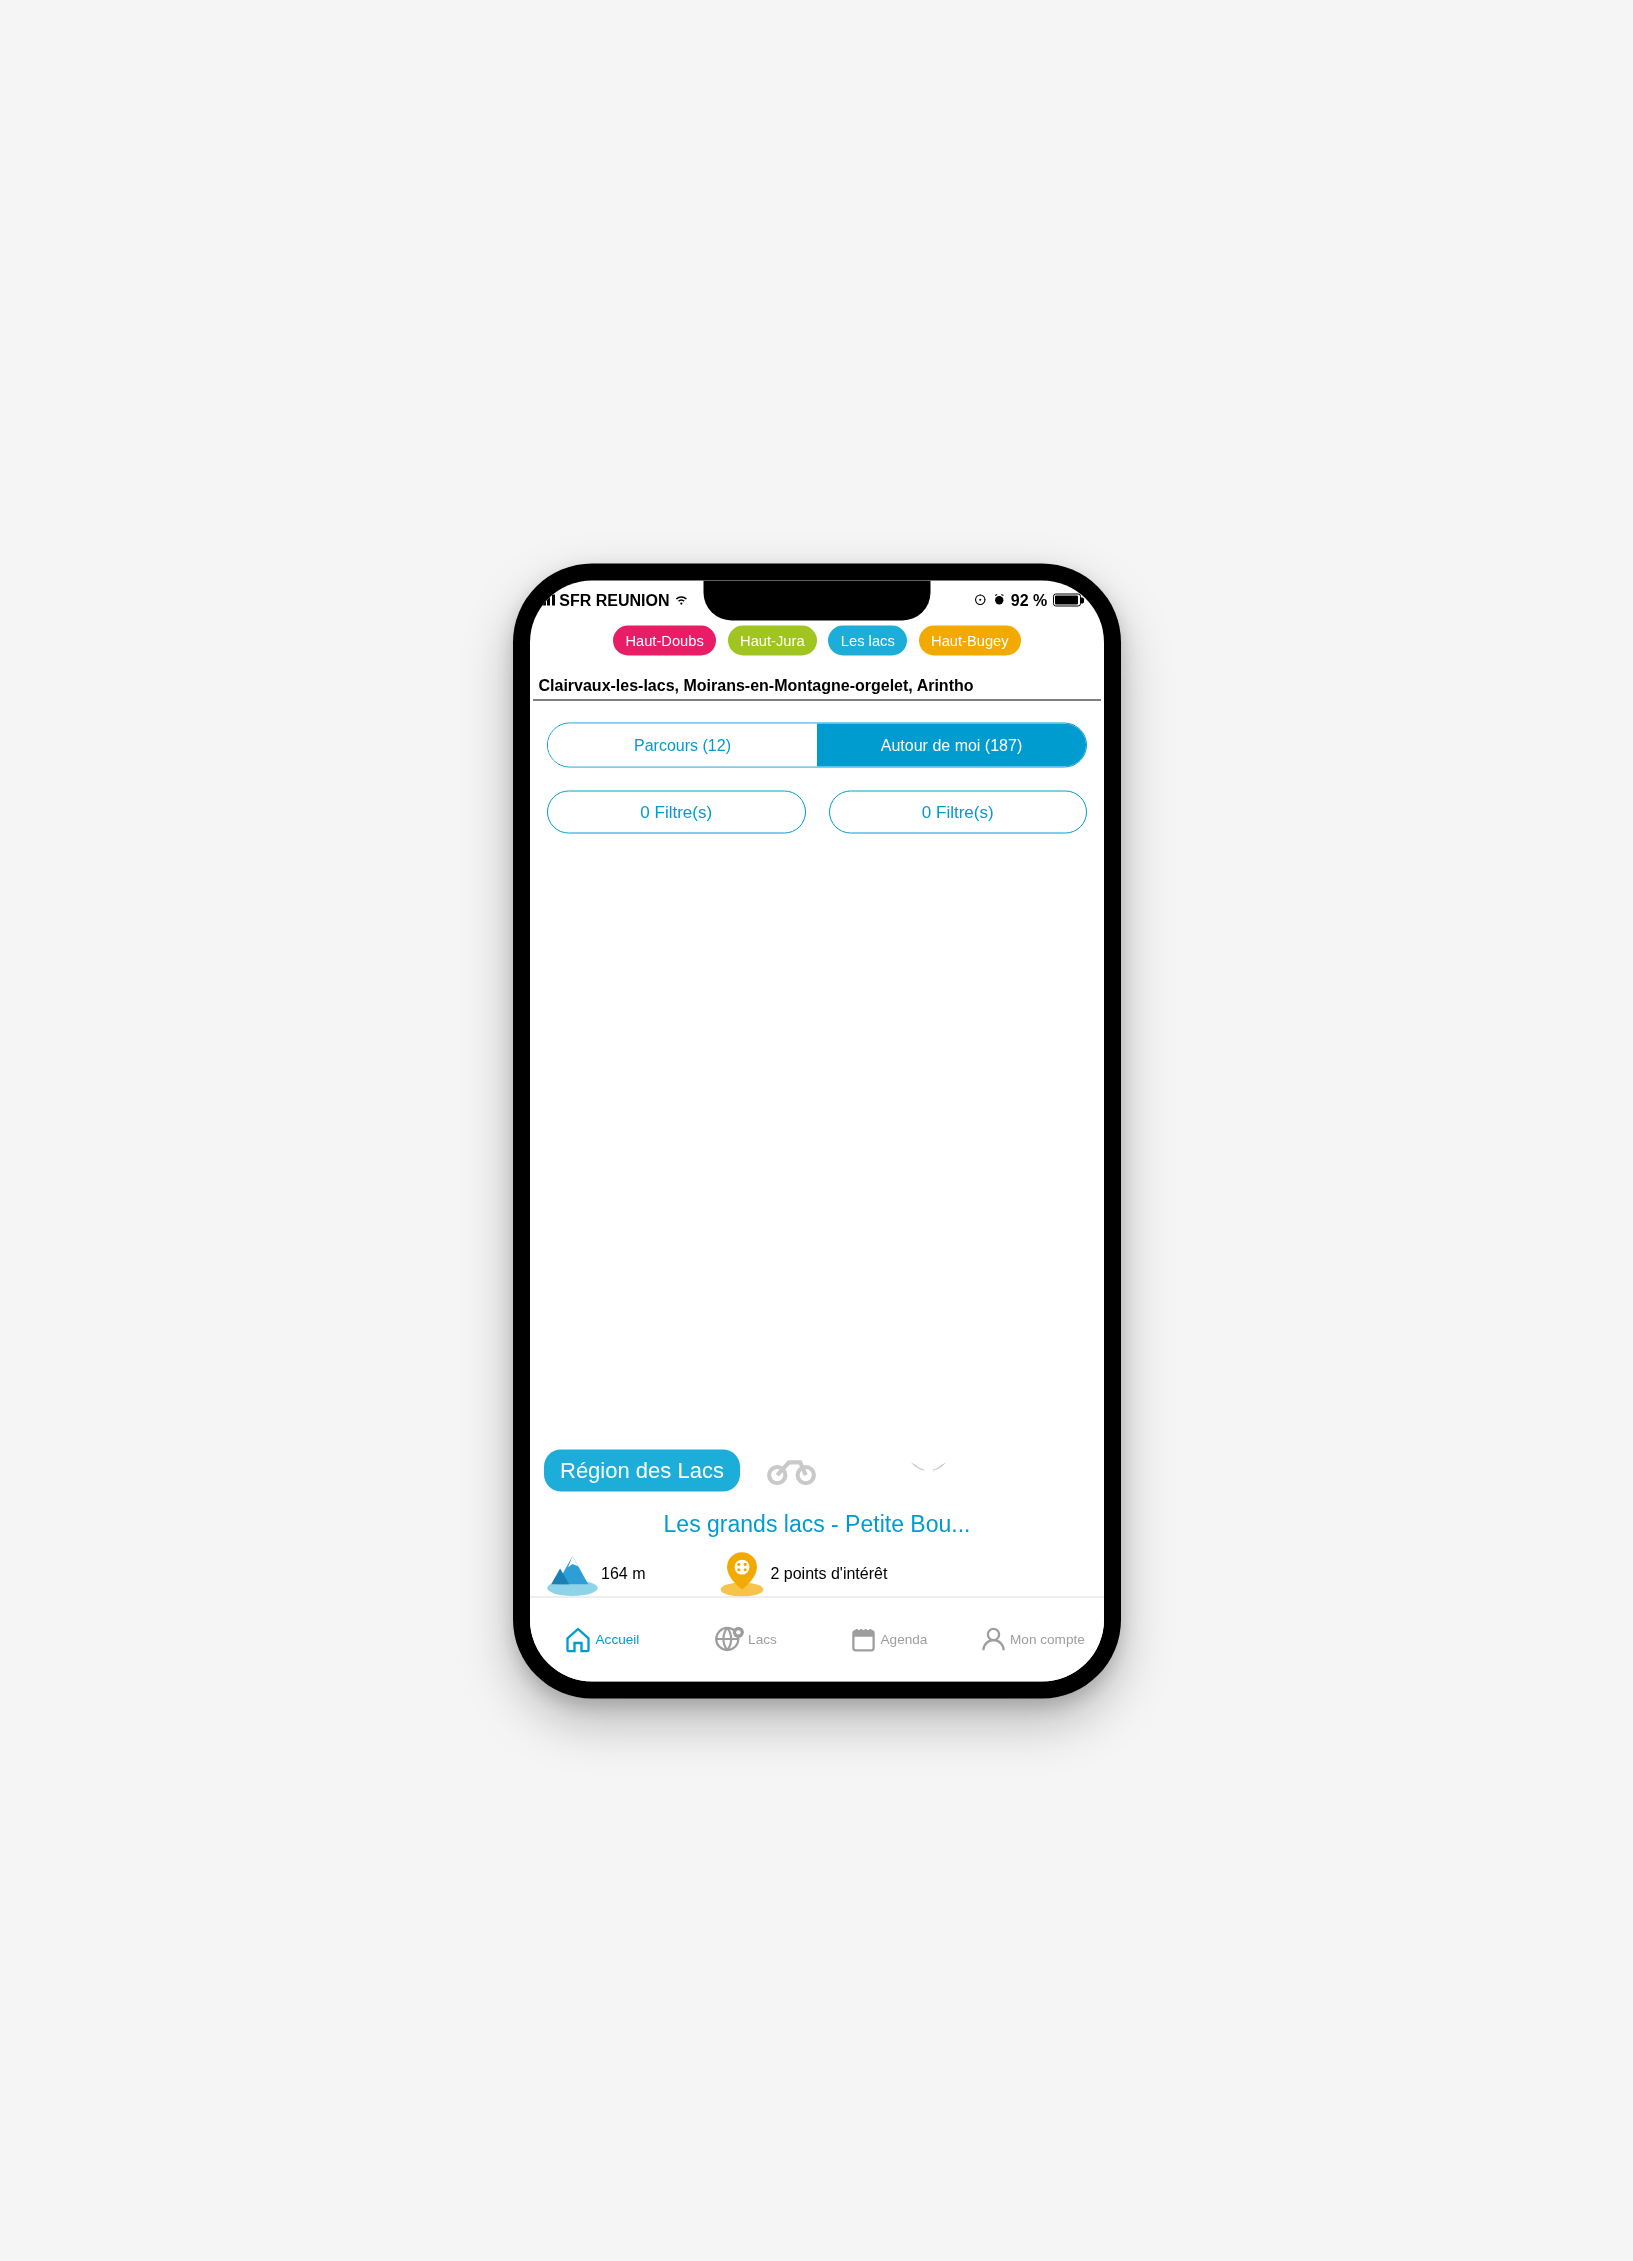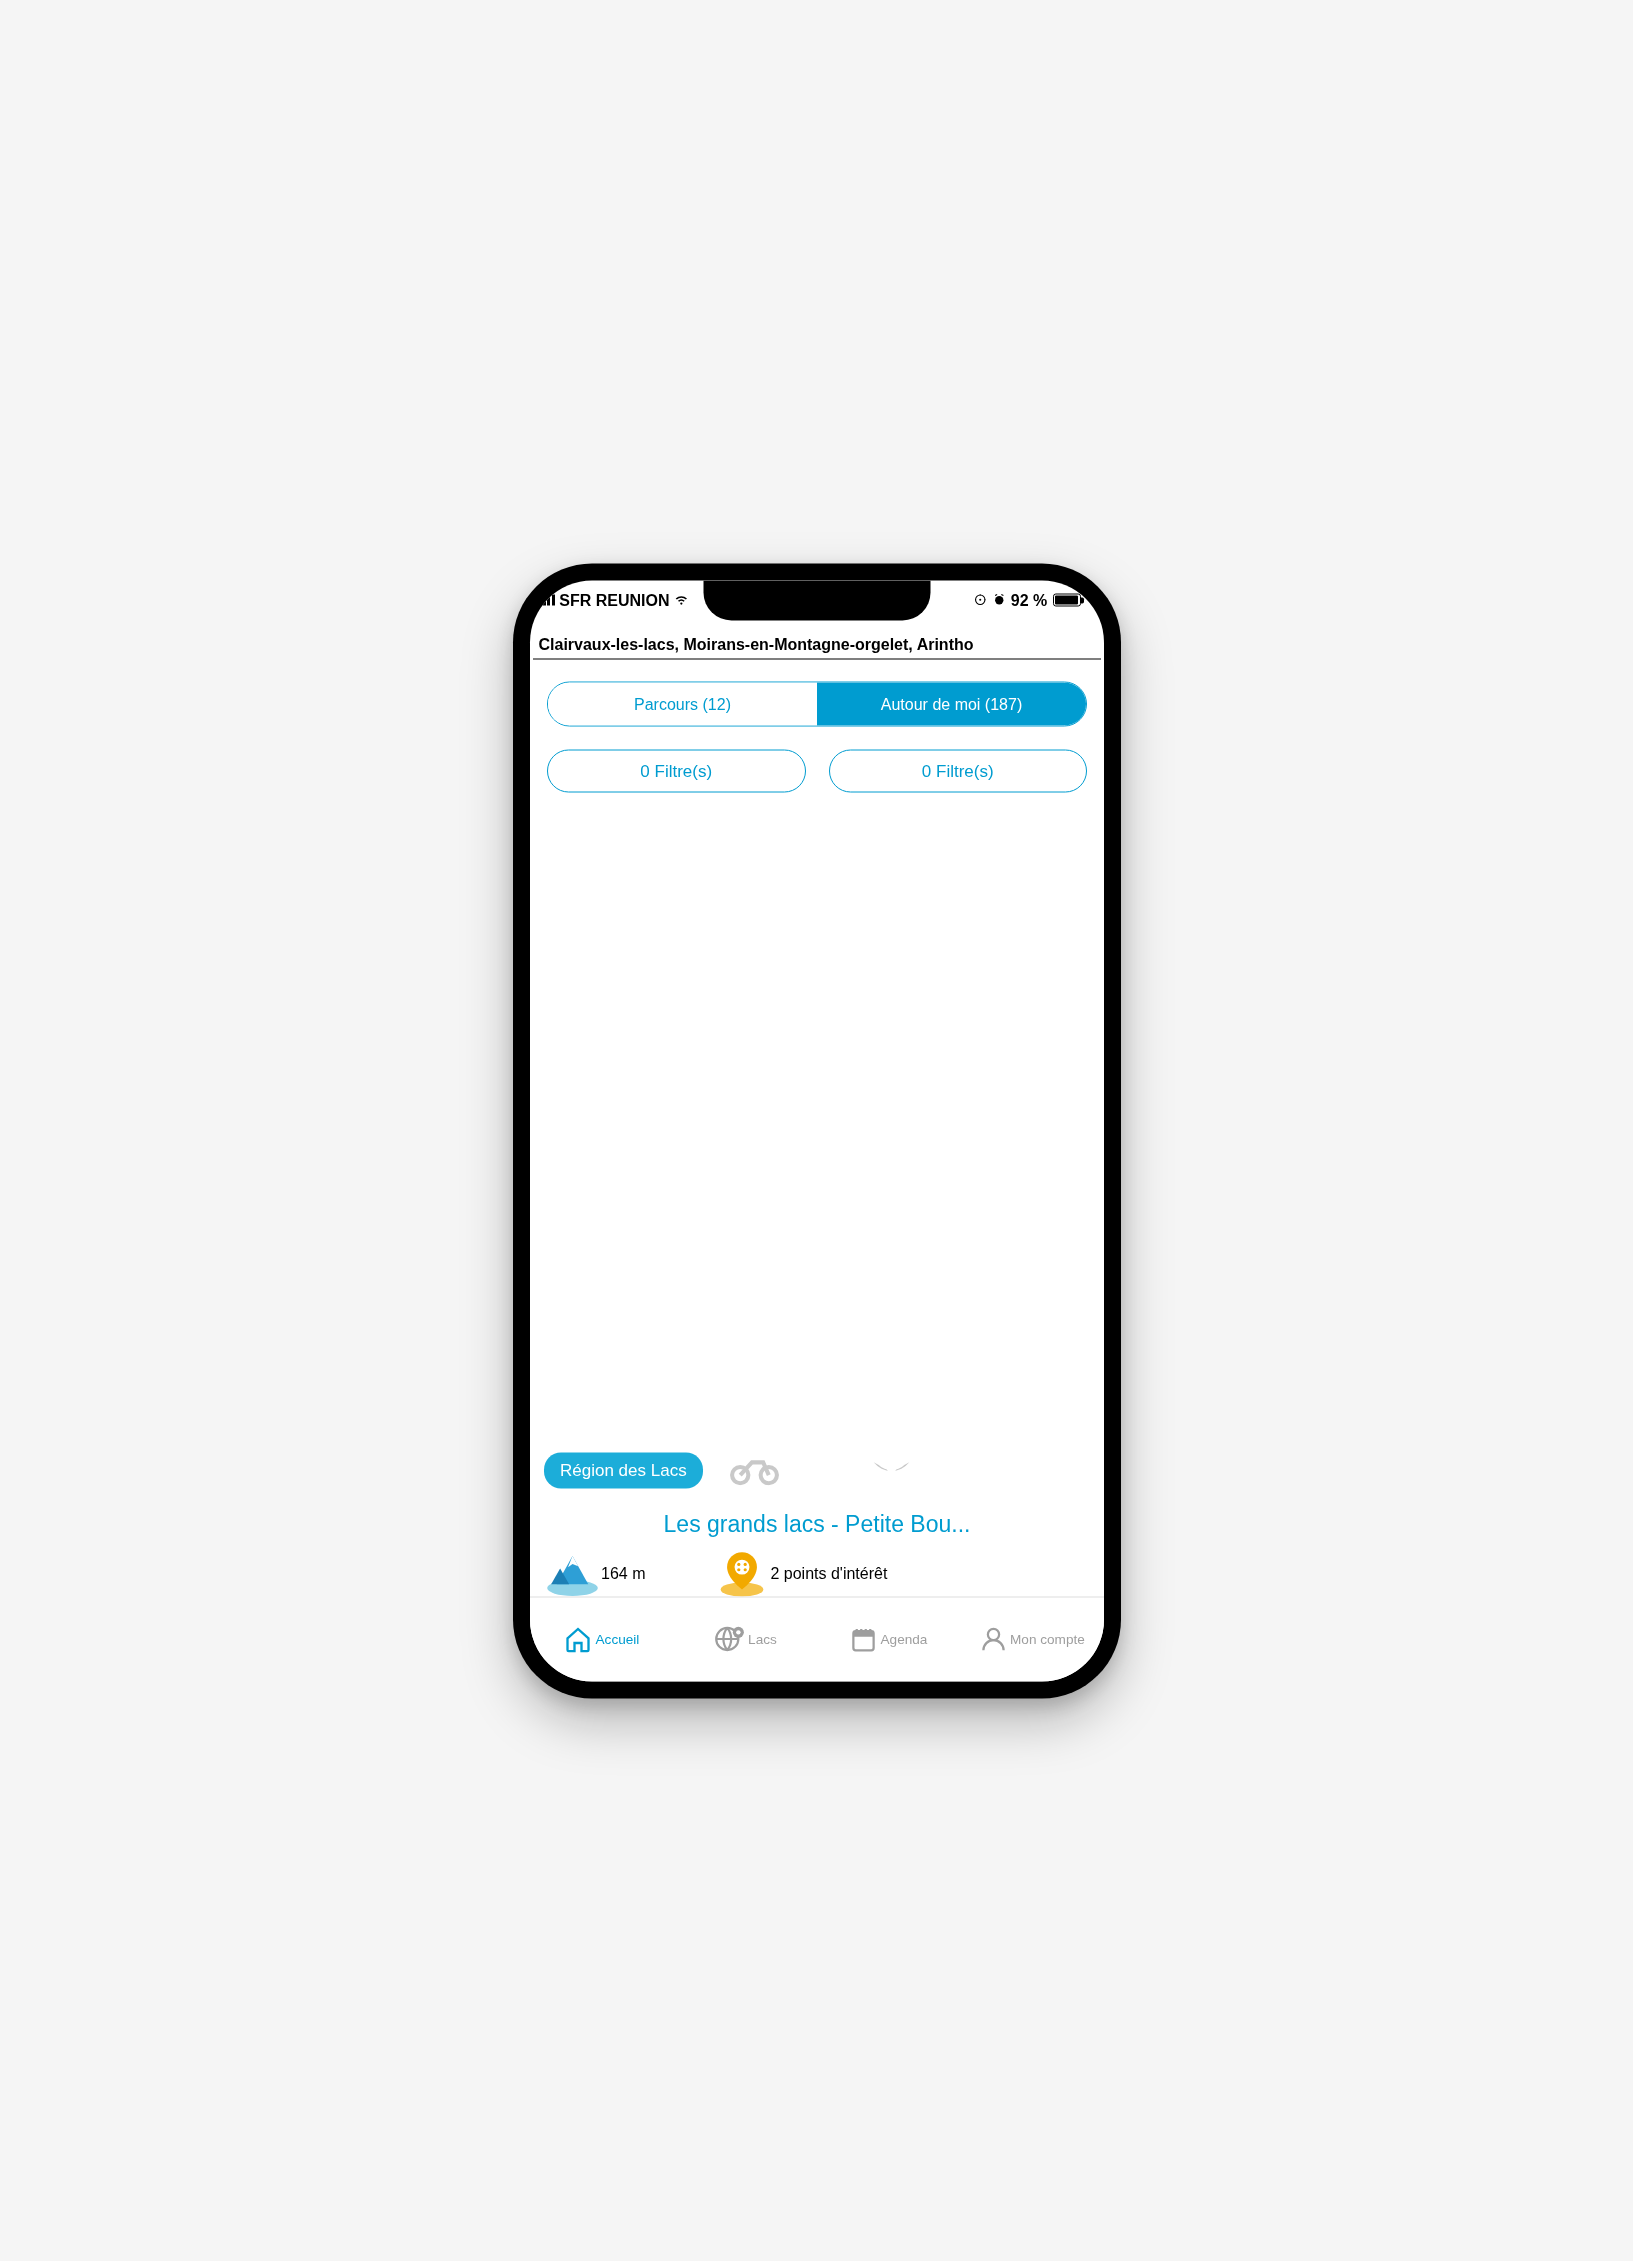--- a/index.html
+++ b/index.html
@@ -127,21 +127,21 @@
     flex:1;overflow:hidden;position:relative;
   }
   .card-zone{
     position:absolute;left:0;right:0;bottom:0;
     padding:0 14px;
   }
   .tag-row{display:flex;align-items:center;gap:23px;margin-bottom:11.3px;}
   .region-tag{
     background:var(--pill-blue);color:#fff;
     border-radius:17px;padding:8px 16px;
-    font-size:17px;font-weight:500;
+    font-size:22px;font-weight:500;
   }
   .circle-icon{
     width:57px;height:57px;border-radius:50%;
     display:flex;align-items:center;justify-content:center;
     overflow:hidden;
   }
   .circle-icon.grey{color:#c9c9c9;}
   .circle-icon.grey svg{filter:grayscale(1);}
   .card-title{
     color:var(--accent);font-size:23px;font-weight:500;
@@ -204,20 +204,26 @@
             </svg>
         </span>
         <span>92 %</span>
         <span class="battery">
             <span class="battery-fill"></span>
           </span>
       </div>
     </div>
 
 
+    <div class="region-row">
+      <div class="region-pill" style="background:#e91d65">Haut-Doubs</div>
+      <div class="region-pill" style="background:#a0c520">Haut-Jura</div>
+      <div class="region-pill" style="background:#1cadd9">Les lacs</div>
+      <div class="region-pill" style="background:#f2a900">Haut-Bugey</div>
+    </div>
 
     <div class="location-line">Clairvaux-les-lacs, Moirans-en-Montagne-orgelet, Arintho</div>
 
     <div class="segmented">
       <div class="seg-active">Parcours (12)</div>
       <div class="seg-inactive">Autour de moi (187)</div>
     </div>
 
     <div class="filters">
       <div class="filter-btn">0 Filtre(s)</div>

